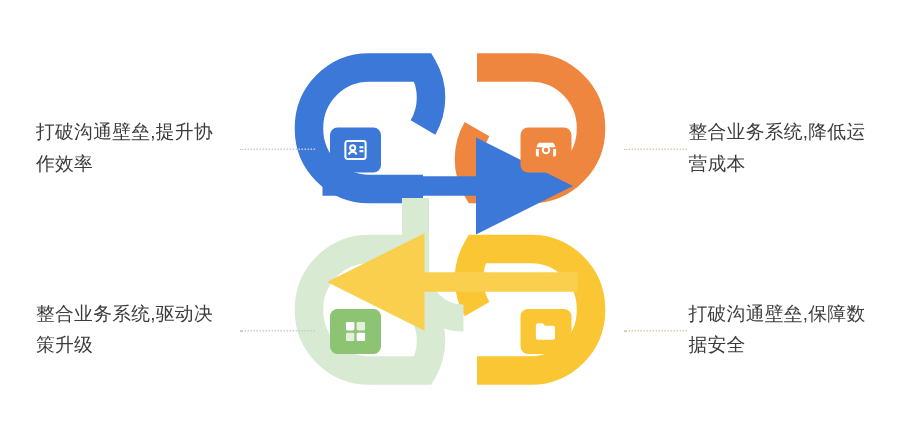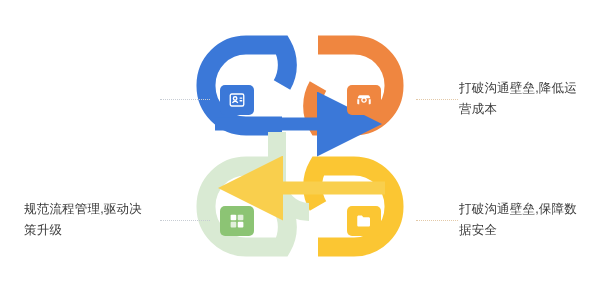--- a/index.html
+++ b/index.html
@@ -105,20 +105,22 @@
     <svg width="18" height="18" viewBox="0 0 24 24" fill="#ffffff">
       <path d="M3 6.5c0-1 .8-1.8 1.8-1.8h4.3l2 2.2h7.1c1 0 1.8.8 1.8 1.8v8.8c0 1-.8 1.8-1.8 1.8H4.8c-1 0-1.8-.8-1.8-1.8V6.5z"></path>
     </svg>
   </div>
 
   <div class="dots dots-tl"></div>
   <div class="dots dots-bl"></div>
   <div class="dots dots-tr"></div>
   <div class="dots dots-br"></div>
 
-  <div class="label label-tr">打破沟通壁垒,降低运
+  <div class="label label-tl">打破沟通壁垒,提升协
+作效率</div>
+  <div class="label label-tr">整合业务系统,降低运
 营成本</div>
-  <div class="label label-bl">规范流程管理,驱动决
+  <div class="label label-bl">整合业务系统,驱动决
 策升级</div>
   <div class="label label-br">打破沟通壁垒,保障数
 据安全</div>
 
 </div>
 
 </body></html>

